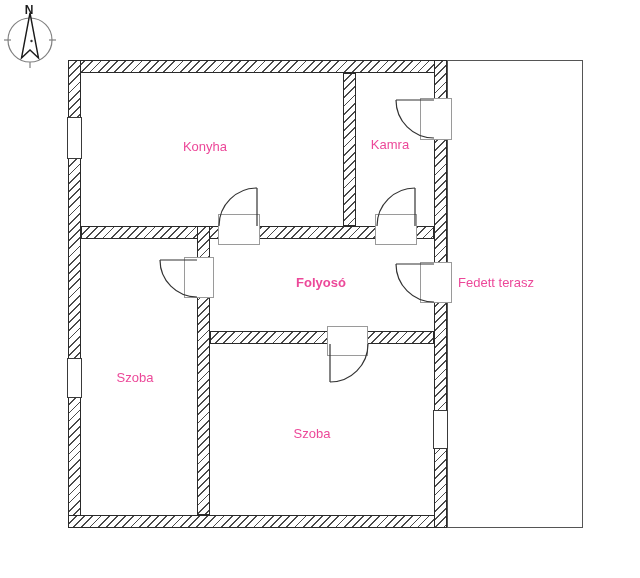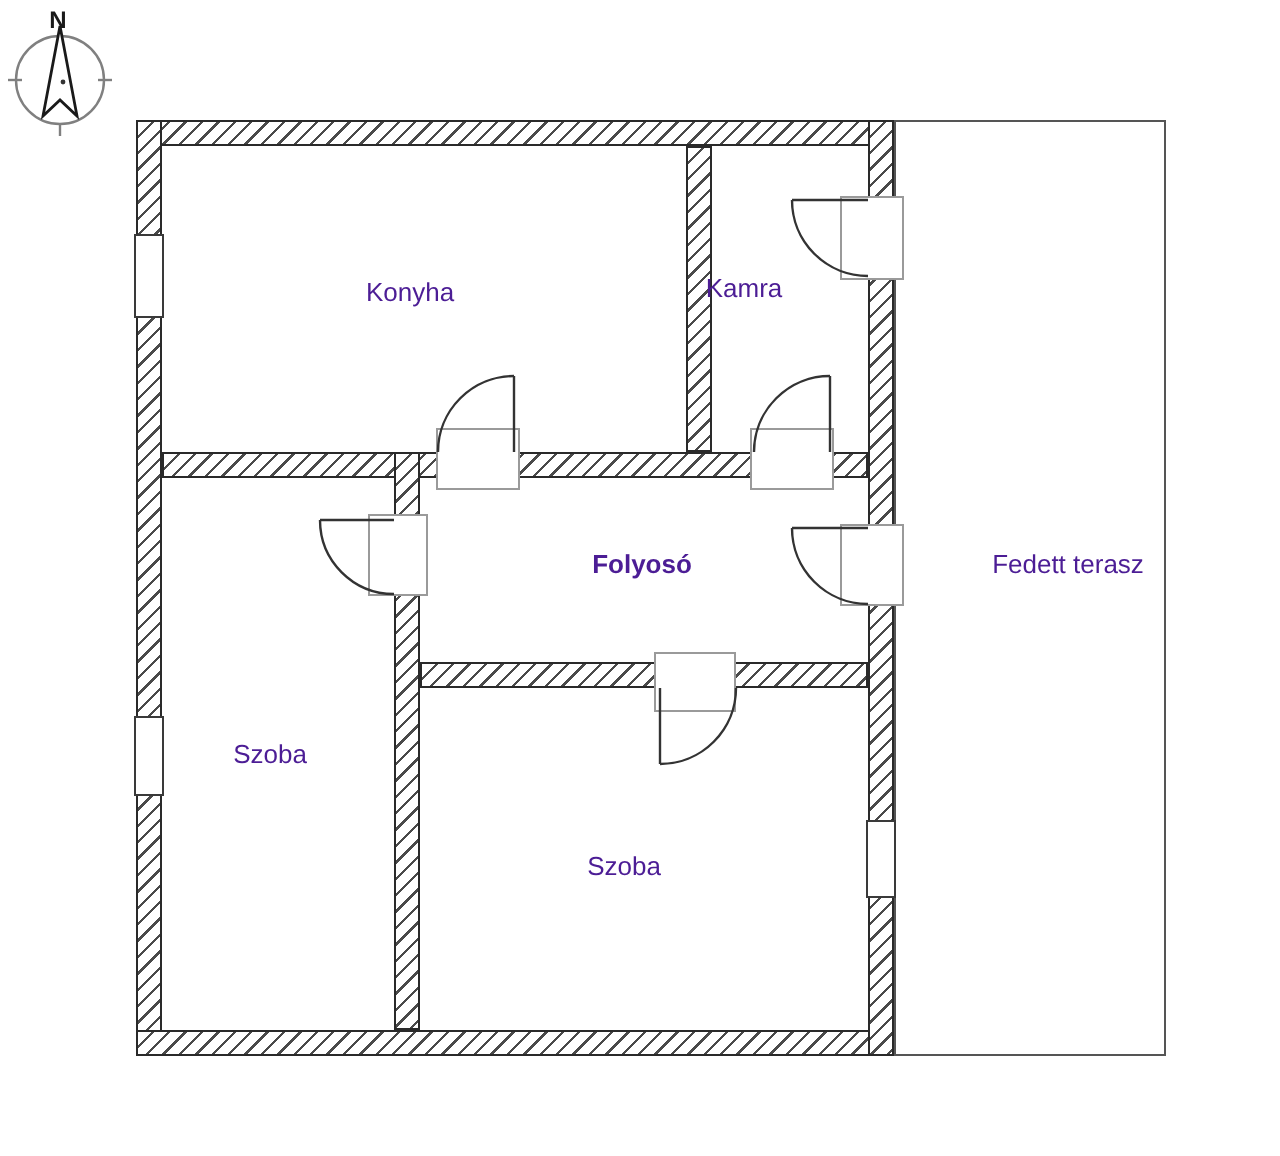--- a/index.html
+++ b/index.html
@@ -17,21 +17,21 @@
   }
   .door-frame{
     position:absolute;box-sizing:border-box;background:#ffffff;border:1px solid #9a9a9a;
   }
   .terrace{
     position:absolute;box-sizing:border-box;background:#ffffff;border:1px solid #555555;
   }
   .overlay{position:absolute;left:0;top:0;pointer-events:none;}
   .room-label{
     position:absolute;transform:translate(-50%,-50%);
-    font-size:13px;color:#4c1d95;white-space:nowrap;
+    font-size:13px;color:#ec4899;white-space:nowrap;
   }
   .north-label{
     position:absolute;transform:translate(-50%,-50%);
     font-size:12px;font-weight:bold;color:#1a1a1a;
   }
 </style>
 </head>
 <body>
 
 <div class="canvas">
@@ -90,19 +90,19 @@
       <line x1="49" y1="40" x2="56" y2="40"></line>
       <line x1="30" y1="62" x2="30" y2="68"></line>
       <path d="M30,13 L21.5,58 L30,50 L38.5,58 Z" stroke="#1a1a1a" stroke-width="1.4" fill="#ffffff" stroke-linejoin="miter"></path>
       <circle cx="31.5" cy="41" r="1.2" fill="#333333" stroke="none"></circle>
     </g>
   </svg>
 
   <div class="north-label" style="left:29px;top:10px;">N</div>
 
   <div class="room-label" style="left:205px;top:146px;">Konyha</div>
-  <div class="room-label" style="left:372px;top:144px;">Kamra</div>
+  <div class="room-label" style="left:390px;top:144px;">Kamra</div>
   <div class="room-label" style="left:321px;top:282px;font-weight:bold;">Folyosó</div>
   <div class="room-label" style="left:135px;top:377px;">Szoba</div>
   <div class="room-label" style="left:312px;top:433px;">Szoba</div>
-  <div class="room-label" style="left:534px;top:282px;">Fedett terasz</div>
+  <div class="room-label" style="left:496px;top:282px;">Fedett terasz</div>
 
 </div>
 
 </body></html>

